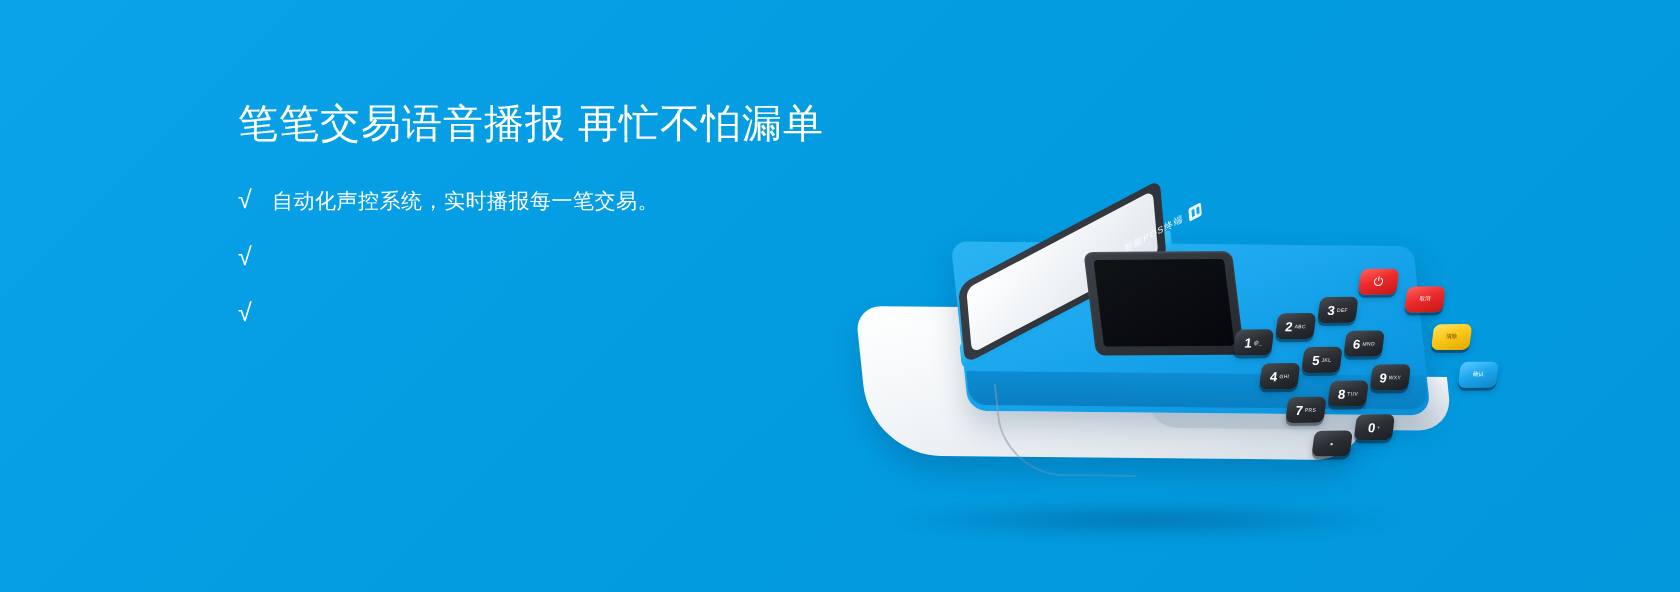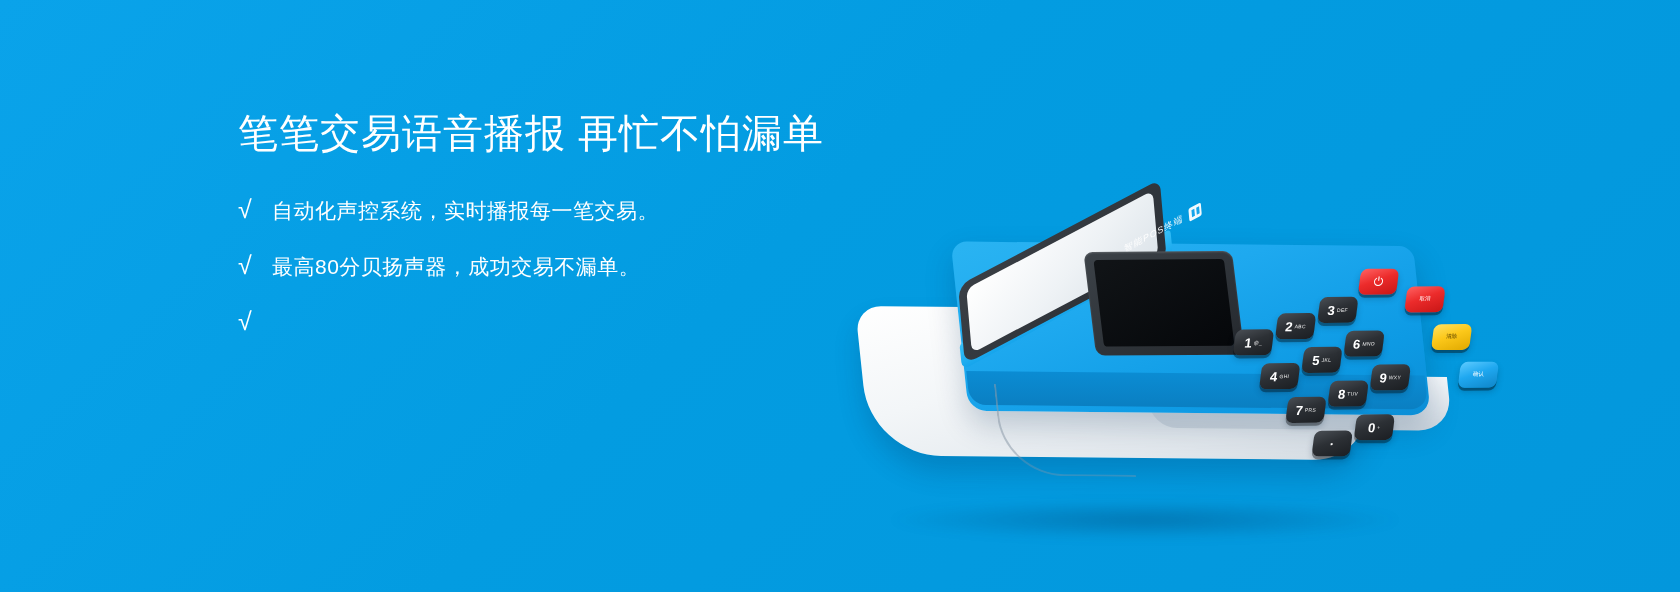--- a/index.html
+++ b/index.html
@@ -9,21 +9,21 @@
     background:#039BE0;
     position:relative;
   }
   .banner {
     position:absolute; inset:0;
     background:linear-gradient(135deg,#0aa3ea 0%,#039ce1 45%,#0397dc 100%);
     overflow:hidden;
   }
 
   
-  .copy { position:absolute; left:238px; top:98px; width:700px;margin-top:10px; }
+  .copy { position:absolute; left:238px; top:98px; width:700px; }
   .headline {
     color:#ffffff;
     font-size:40px;
     font-weight:400;
     letter-spacing:1px;
     line-height:1.25;
     white-space:nowrap;
   }
   .bullets { margin-top:36px; }
   .bullet {
@@ -36,21 +36,21 @@
   }
   .bullet .tick {
     display:inline-block;
     width:34px;
     flex:0 0 34px;
     font-size:25px;
     font-weight:300;
     color:#ffffff;
     letter-spacing:0;
   }
-  .bullet .btext { letter-spacing:.5px; }
+  .bullet .btext { letter-spacing:.5px;font-family:Liberation Mono, monospace; }
 
   
   .device-stage {
     position:absolute;
     left:845px; top:200px;
     width:660px; height:360px;
   }
   .device {
     position:absolute; left:0; top:0;
     width:640px; height:340px;
@@ -216,21 +216,20 @@
   <div class="copy">
     <h1 class="headline">笔笔交易语音播报  再忙不怕漏单</h1>
 
     <div class="bullets">
       <div class="bullet">
         <span class="tick">√</span>
         <span class="btext">自动化声控系统，实时播报每一笔交易。</span>
       </div>
       <div class="bullet">
         <span class="tick">√</span>
-        <span class="btext">最高80分贝扬声器，成功交易不漏单。</span>
       </div>
       <div class="bullet">
         <span class="tick">√</span>
       </div>
     </div>
   </div>
 
   <div class="device-stage">
     <div class="ground-shadow"></div>
     <div class="device">

